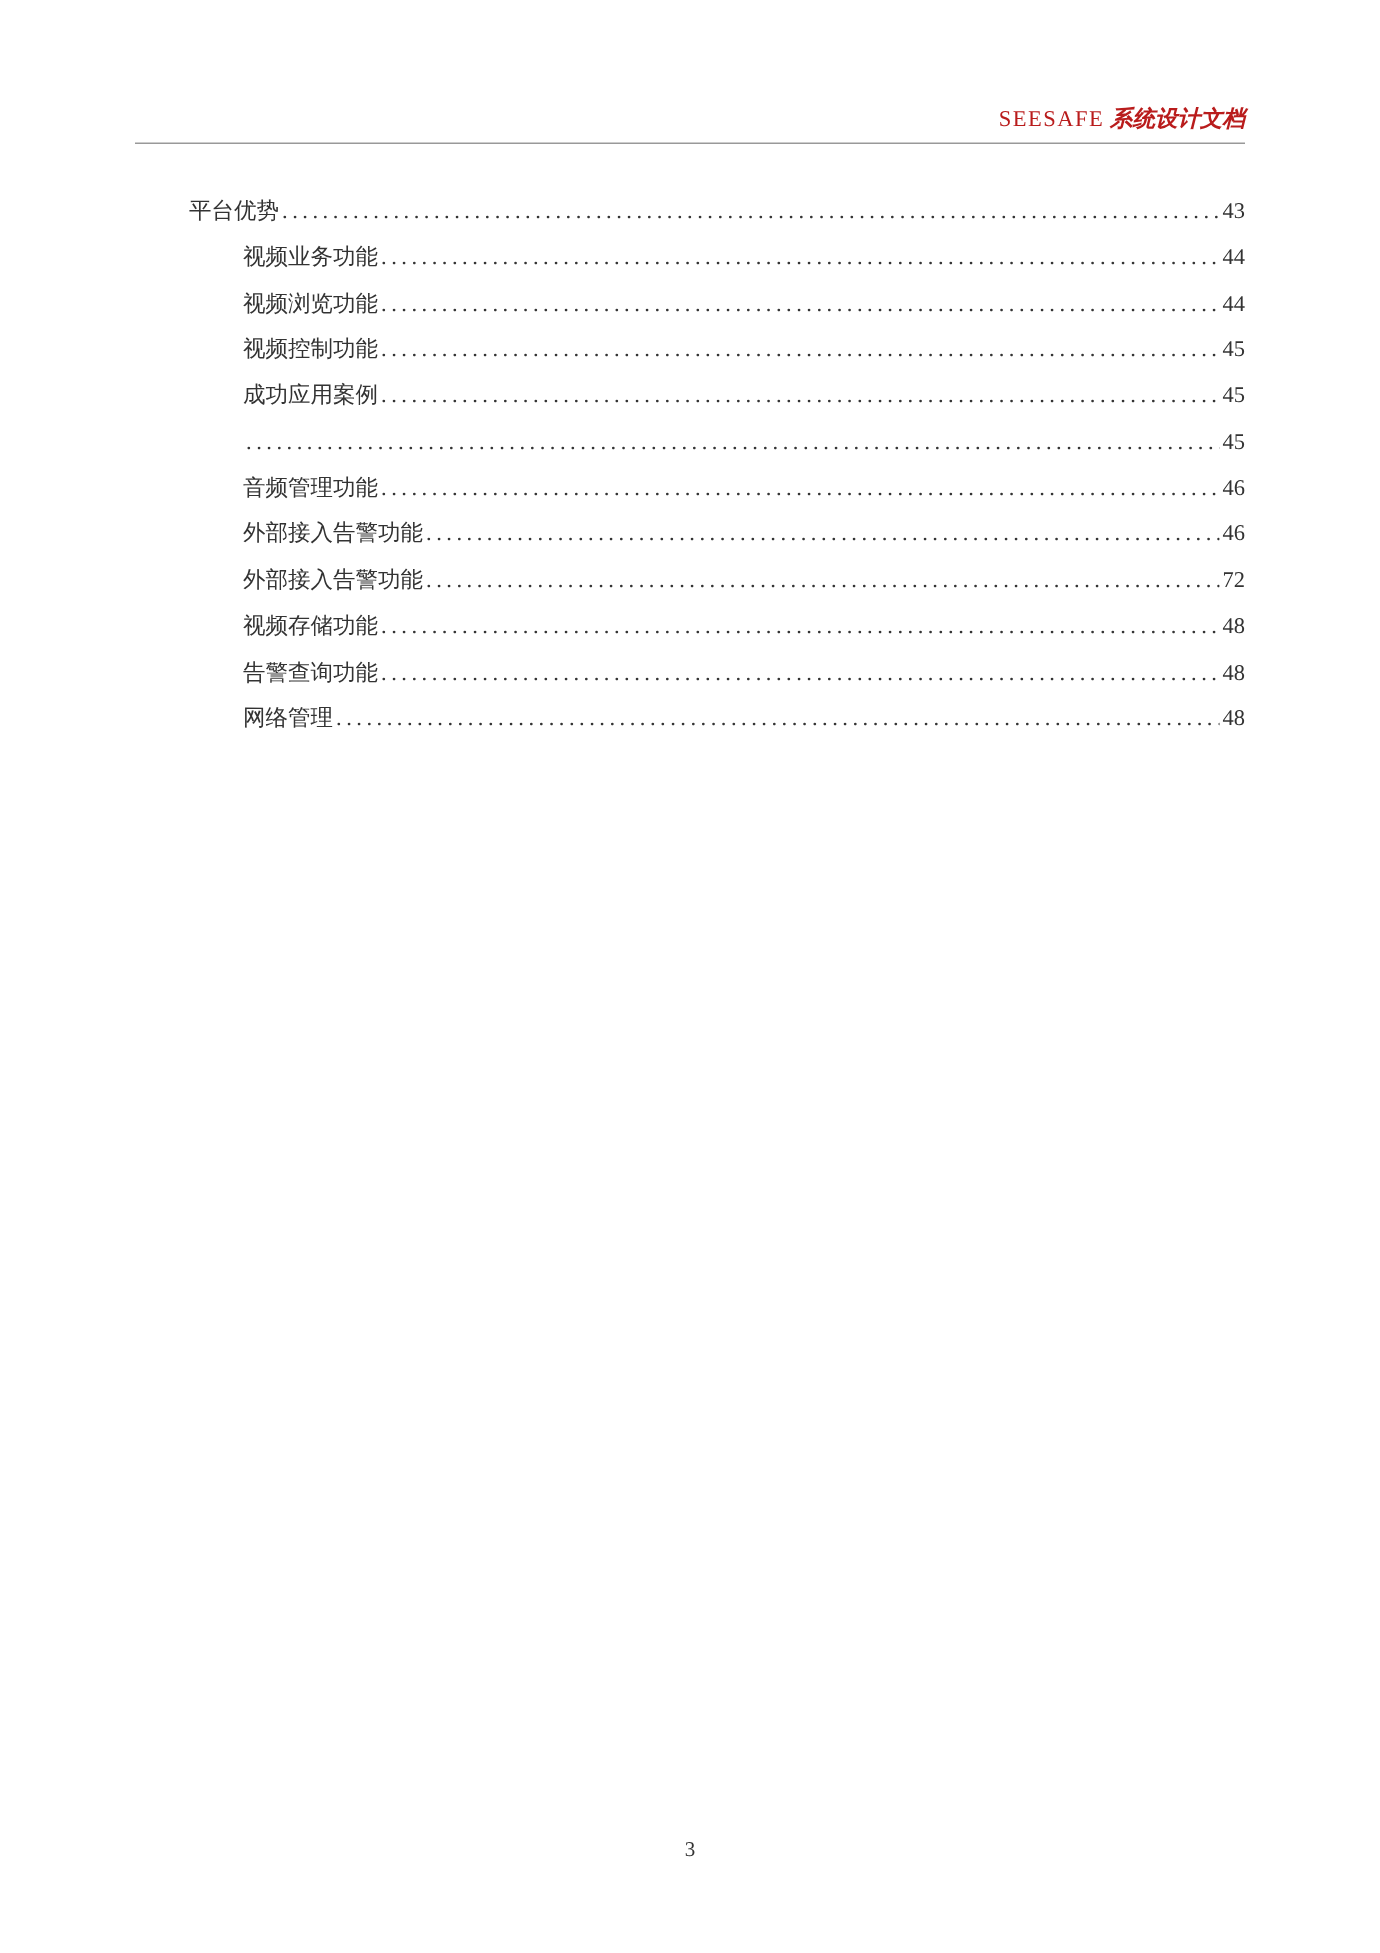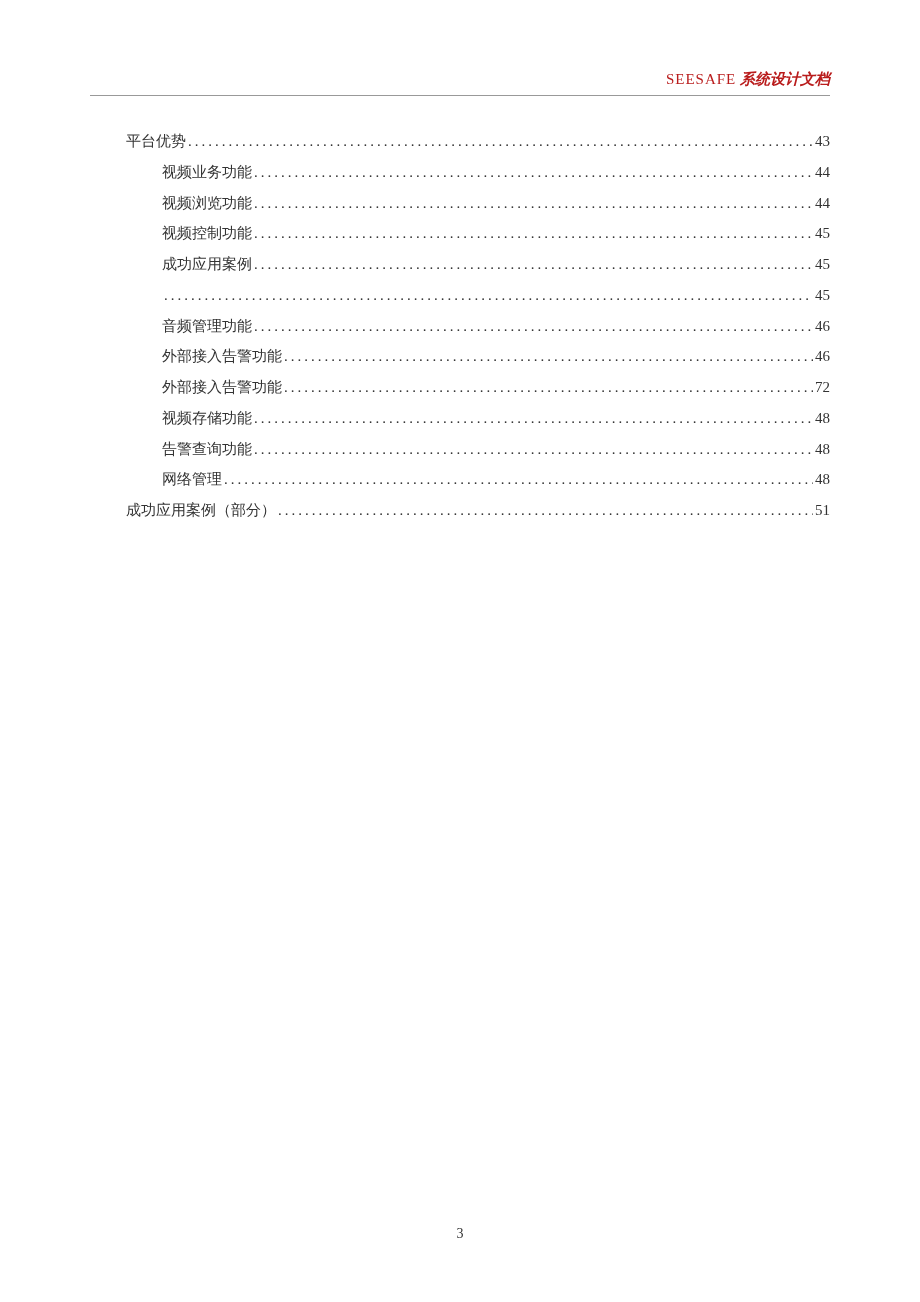--- a/index.html
+++ b/index.html
@@ -145,21 +145,16 @@
       <div class="toc-entry level-2">
         <span class="toc-title">告警查询功能</span>
         <span class="toc-leader"></span>
         <span class="toc-page">48</span>
       </div>
       <div class="toc-entry level-2">
         <span class="toc-title">网络管理</span>
         <span class="toc-leader"></span>
         <span class="toc-page">48</span>
       </div>
-      <div class="toc-entry level-1">
-        <span class="toc-title">成功应用案例（部分）</span>
-        <span class="toc-leader"></span>
-        <span class="toc-page">51</span>
-      </div>
     </div>
 </div>
 
 <div class="page-number">3</div>
 
 </body></html>

